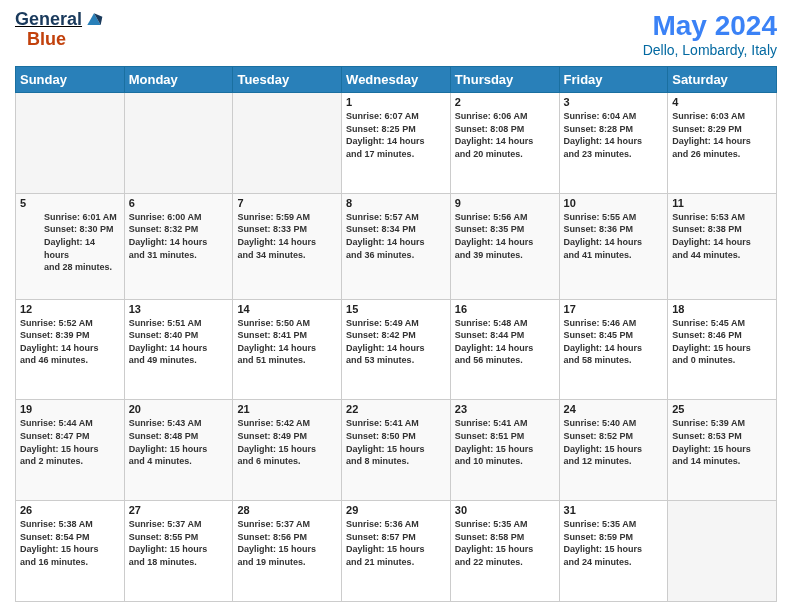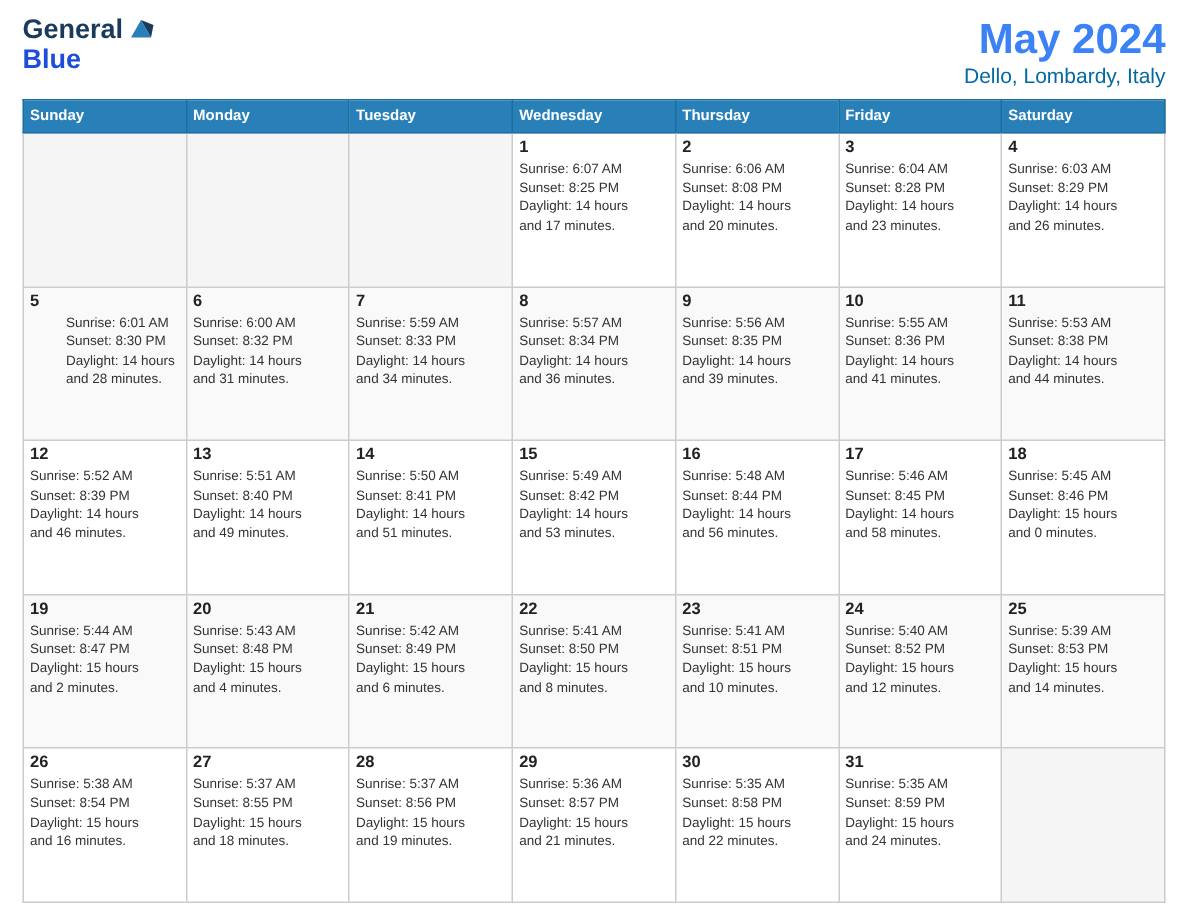--- a/index.html
+++ b/index.html
@@ -27,21 +27,22 @@
       display: flex;
       align-items: center;
     }
     .logo-text {
       font-size: 18px;
       font-weight: bold;
       color: #1a3a5c;
       line-height: 1.1;
     }
     .logo-blue {
-      color: #1d4ed8;
+      color: #c2410c;
+      margin-left: 12px;
     }
     .logo-icon {
       width: 20px;
       height: 20px;
       margin-left: 2px;
     }
     .title-area {
       text-align: right;
     }
     .month-year {
@@ -56,21 +57,21 @@
     .calendar {
       flex: 1;
       border: 1px solid #ccc;
       border-collapse: collapse;
       width: 100%;
       table-layout: fixed;
     }
     .calendar th {
       background: #2980b9;
       color: #fff;
-      font-size: 10px;
+      font-size: 13px;
       font-weight: bold;
       padding: 5px 4px;
       border: 1px solid #1a6fa0;
       text-align: left;
     }
     .calendar td {
       border: 1px solid #ccc;
       vertical-align: top;
       padding: 3px 4px;
       font-size: 9.5px;
@@ -87,30 +88,31 @@
     .day-num {
       font-size: 11px;
       font-weight: bold;
       display: block;
       margin-bottom: 2px;
     }
     .day-info {
       font-size: 9px;
       line-height: 1.4;
       color: #333;
+      font-weight: bold;
     }
   </style>
 </head>
 <body>
 
 <div class="page">
   <div class="header">
     <div class="logo">
       <div>
-        <div style="display:flex;align-items:flex-end;">
+        <div style="display:flex;align-items:flex-end;text-decoration:underline;">
           <span class="logo-text">General</span>
           <svg class="logo-icon" viewBox="0 0 24 24" fill="none">
             <polygon points="4,18 12,4 20,18" fill="#2980b9"></polygon>
             <polygon points="12,4 22,8 20,18" fill="#1a3a5c"></polygon>
           </svg>
         </div>
         <div class="logo-text logo-blue">Blue</div>
       </div>
     </div>
     <div class="title-area">

